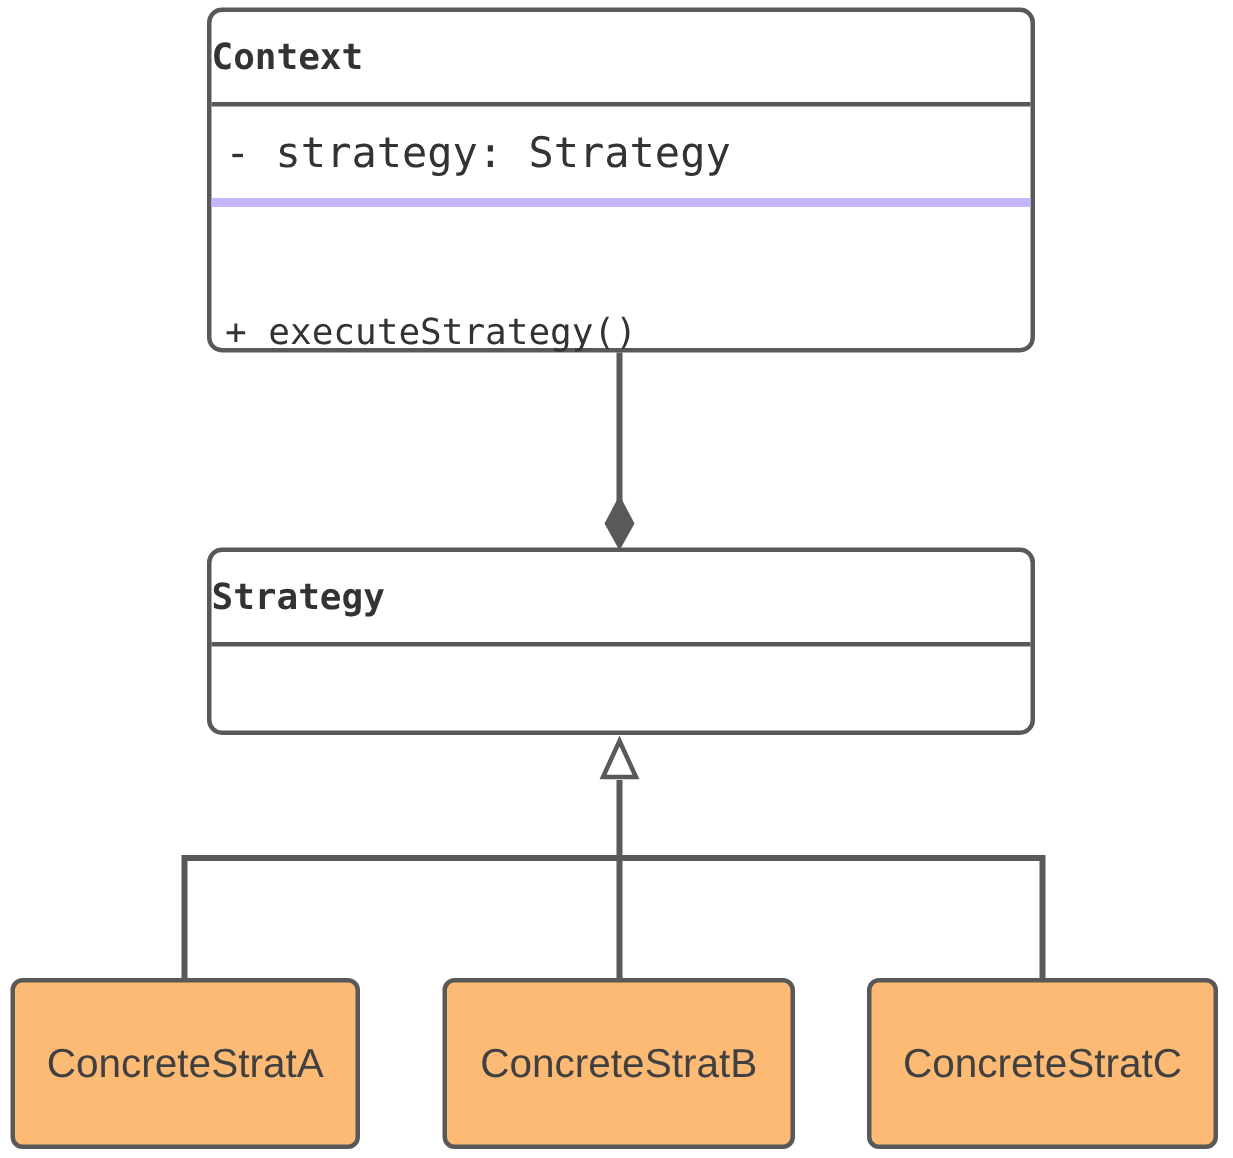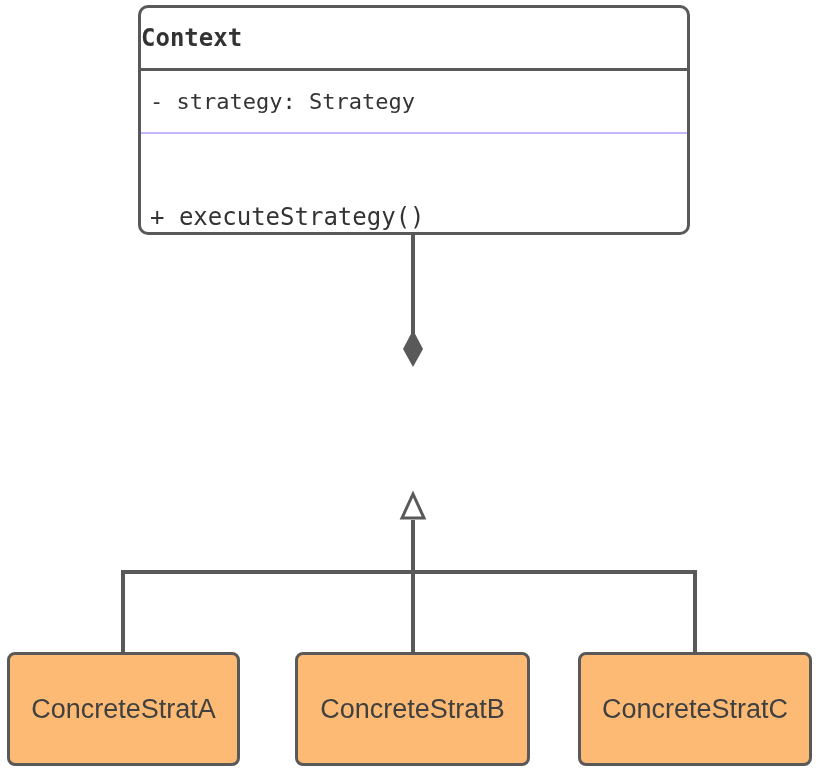--- a/index.html
+++ b/index.html
@@ -36,22 +36,22 @@
     line-height: 60px;
     font-weight: bold;
     font-size: 24px;
     border-bottom: 3px solid #595959;
   }
   .uml-class .attrs {
     height: 61px;
     display: flex;
     align-items: center;
     padding-left: 9px;
-    font-size: 22px;
-    border-bottom: 2px solid #c4b5fd;
+    font-size: 28px;
+    border-bottom: 6px solid #c4b5fd;
     white-space: pre;
   }
   .uml-class .methods {
     padding: 5px 0 0 9px;
     font-size: 24px;
     white-space: pre;
   }
   .uml-class .methods .method-line {
     line-height: 45px;
   }
@@ -94,20 +94,24 @@
   </svg>
 
   <div class="uml-class" id="box-context">
     <div class="title">Context</div>
     <div class="attrs">- strategy: Strategy</div>
     <div class="methods">
       <div class="method-line">+ executeStrategy()</div>
     </div>
   </div>
 
+  <div class="uml-class" id="box-strategy">
+    <div class="title" style="border-bottom:3px solid #595959;">Strategy</div>
+    <div class="empty-compartment"></div>
+  </div>
 
   <div class="impl-class" id="box-impl-a">
     <span>ConcreteStratA</span>
   </div>
   <div class="impl-class" id="box-impl-b">
     <span>ConcreteStratB</span>
   </div>
   <div class="impl-class" id="box-impl-c">
     <span>ConcreteStratC</span>
   </div>

